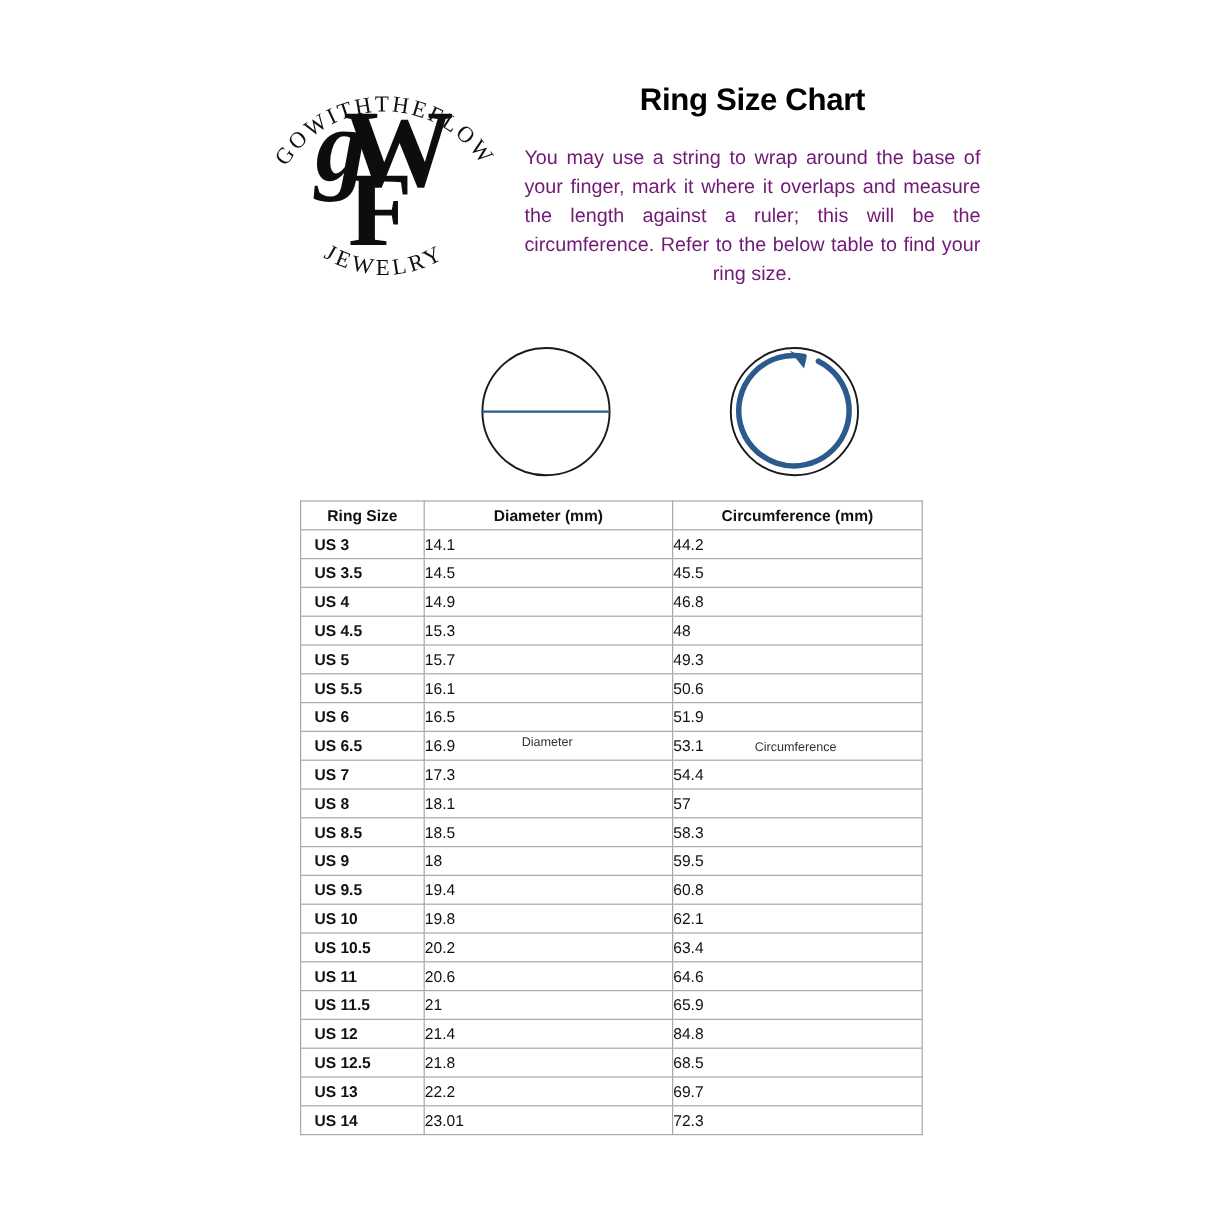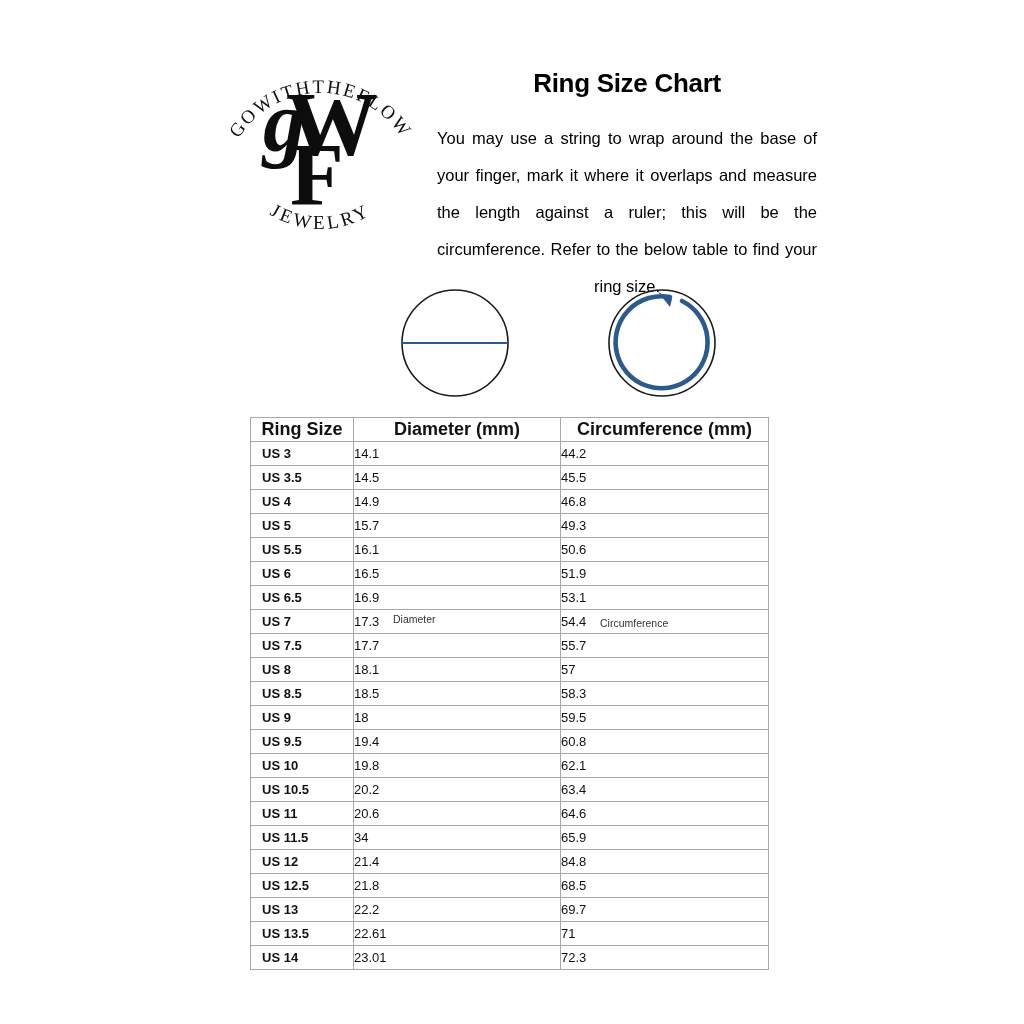--- a/index.html
+++ b/index.html
@@ -47,22 +47,22 @@
   }
 
   .desc {
     position: absolute;
     left: 437px;
     top: 120px;
     width: 380px;
     text-align: justify;
     text-align-last: center;
     font-size: 16.5px;
-    line-height: 37px;
-    color: #000000;
+    line-height: 24px;
+    color: #701a75;
   }
 
   
   .diagrams {
     position: absolute;
     left: 0;
     top: 283px;
     width: 1024px;
     height: 125px;
   }
@@ -70,21 +70,21 @@
     position: absolute;
     top: 0;
   }
   .diagram-diameter { left: 393px; }
   .diagram-circumference { left: 600px; }
 
   .diagram-label {
     position: absolute;
     font-size: 10.5px;
     color: #333333;
-    text-align: left;
+    text-align: center;
     white-space: nowrap;
   }
   .label-diameter {
     left: 393px;
     top: 330px;
     width: 126px;
   }
   .label-circumference {
     left: 600px;
     top: 334px;
@@ -112,21 +112,21 @@
     border: 1px solid #a8a8a8;
     height: 23px;
     padding: 0;
     font-size: 13px;
     color: #111111;
     vertical-align: middle;
   }
   table.size-table th {
     font-weight: bold;
     text-align: center;
-    font-size: 18px;
+    font-size: 13px;
   }
   table.size-table td.size-cell {
     font-weight: bold;
     text-align: left;
     padding-left: 11px;
   }
   table.size-table td.num-cell {
     text-align: left;
     font-weight: normal;
   }
@@ -201,20 +201,25 @@
           <td class="size-cell">US 3.5</td>
           <td class="num-cell">14.5</td>
           <td class="num-cell">45.5</td>
         </tr>
         <tr>
           <td class="size-cell">US 4</td>
           <td class="num-cell">14.9</td>
           <td class="num-cell">46.8</td>
         </tr>
         <tr>
+          <td class="size-cell">US 4.5</td>
+          <td class="num-cell">15.3</td>
+          <td class="num-cell">48</td>
+        </tr>
+        <tr>
           <td class="size-cell">US 5</td>
           <td class="num-cell">15.7</td>
           <td class="num-cell">49.3</td>
         </tr>
         <tr>
           <td class="size-cell">US 5.5</td>
           <td class="num-cell">16.1</td>
           <td class="num-cell">50.6</td>
         </tr>
         <tr>
@@ -226,25 +231,20 @@
           <td class="size-cell">US 6.5</td>
           <td class="num-cell">16.9</td>
           <td class="num-cell">53.1</td>
         </tr>
         <tr>
           <td class="size-cell">US 7</td>
           <td class="num-cell">17.3</td>
           <td class="num-cell">54.4</td>
         </tr>
         <tr>
-          <td class="size-cell">US 7.5</td>
-          <td class="num-cell">17.7</td>
-          <td class="num-cell">55.7</td>
-        </tr>
-        <tr>
           <td class="size-cell">US 8</td>
           <td class="num-cell">18.1</td>
           <td class="num-cell">57</td>
         </tr>
         <tr>
           <td class="size-cell">US 8.5</td>
           <td class="num-cell">18.5</td>
           <td class="num-cell">58.3</td>
         </tr>
         <tr>
@@ -267,43 +267,38 @@
           <td class="num-cell">20.2</td>
           <td class="num-cell">63.4</td>
         </tr>
         <tr>
           <td class="size-cell">US 11</td>
           <td class="num-cell">20.6</td>
           <td class="num-cell">64.6</td>
         </tr>
         <tr>
           <td class="size-cell">US 11.5</td>
-          <td class="num-cell">34</td>
+          <td class="num-cell">21</td>
           <td class="num-cell">65.9</td>
         </tr>
         <tr>
           <td class="size-cell">US 12</td>
           <td class="num-cell">21.4</td>
           <td class="num-cell">84.8</td>
         </tr>
         <tr>
           <td class="size-cell">US 12.5</td>
           <td class="num-cell">21.8</td>
           <td class="num-cell">68.5</td>
         </tr>
         <tr>
           <td class="size-cell">US 13</td>
           <td class="num-cell">22.2</td>
           <td class="num-cell">69.7</td>
         </tr>
         <tr>
-          <td class="size-cell">US 13.5</td>
-          <td class="num-cell">22.61</td>
-          <td class="num-cell">71</td>
-        </tr>
-        <tr>
           <td class="size-cell">US 14</td>
           <td class="num-cell">23.01</td>
           <td class="num-cell">72.3</td>
         </tr>
       </tbody>
   </table>
 </div>
 
 </body></html>

